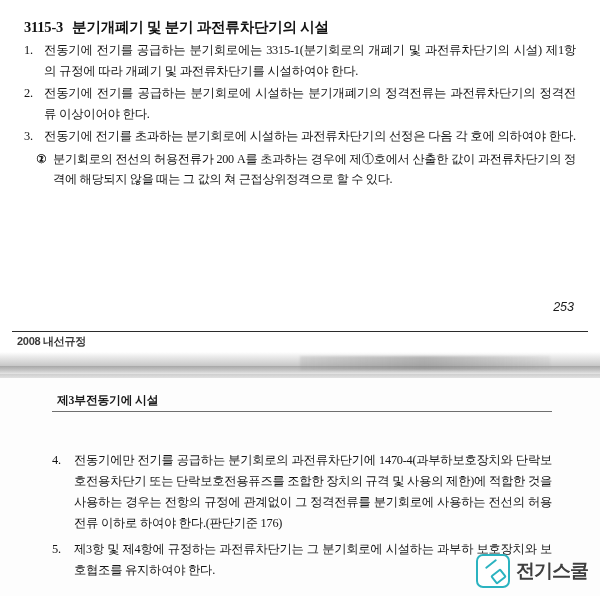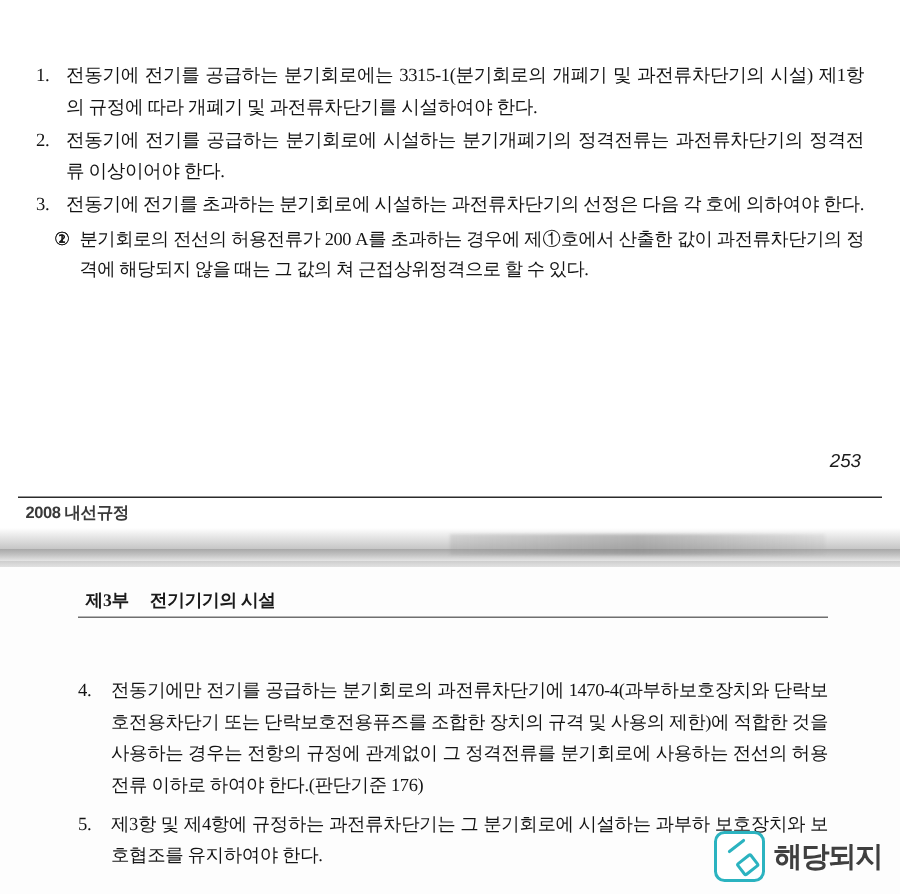--- a/index.html
+++ b/index.html
@@ -159,21 +159,20 @@
   .running-head {
     position: absolute;
     left: 57px;
     top: 15px;
     font-size: 11.8px;
     font-weight: bold;
     color: #1a1a1a;
     letter-spacing: -0.2px;
   }
   .running-head .part {
-    margin-right: 14px;
   }
 
   .rule-bottom {
     position: absolute;
     left: 52px;
     top: 33px;
     width: 500px;
     height: 1px;
     background: #6f6f6f;
   }
@@ -248,20 +247,23 @@
     filter: blur(1px);
   }
 </style>
 </head>
 <body>
 
 <div class="page">
 
   <div class="scan-top">
 
+    <div class="heading">
+      <span class="num">3115-3</span><span>분기개폐기 및 분기 과전류차단기의 시설</span>
+    </div>
 
     <div class="body-top">
 
       <div class="item">
         <span class="marker">1.</span>
         <span class="txt">전동기에 전기를 공급하는 분기회로에는 3315-1(분기회로의 개폐기 및 과전류차단기의 시설) 제1항의 규정에 따라 개폐기 및 과전류차단기를 시설하여야 한다.</span>
       </div>
 
       <div class="item">
         <span class="marker">2.</span>
@@ -290,34 +292,34 @@
     <div class="footer-top">2008 내선규정</div>
   </div>
 
   <div class="scan-gap"></div>
   <div class="scan-gap-edge"></div>
   <div class="speckle"></div>
 
   <div class="scan-bottom">
 
     <div class="running-head">
-      <span class="part">제3부</span><span>전기기기의 시설</span>
+      <span class="part">제3부</span><span>전동기에 시설</span>
     </div>
     <div class="rule-bottom"></div>
 
     <div class="body-bottom">
       <div class="item">
         <span class="marker">4.</span>
         <span class="txt">전동기에만 전기를 공급하는 분기회로의 과전류차단기에 1470-4(과부하보호장치와 단락보호전용차단기 또는 단락보호전용퓨즈를 조합한 장치의 규격 및 사용의 제한)에 적합한 것을 사용하는 경우는 전항의 규정에 관계없이 그 정격전류를 분기회로에 사용하는 전선의 허용전류 이하로 하여야 한다.(판단기준 176)</span>
       </div>
       <div class="item">
         <span class="marker">5.</span>
         <span class="txt">제3항 및 제4항에 규정하는 과전류차단기는 그 분기회로에 시설하는 과부하 보호장치와 보호협조를 유지하여야 한다.</span>
       </div>
     </div>
 
     <div class="watermark">
       <span class="mark-icon"></span>
-      <span class="mark-text">해당되지</span>
+      <span class="mark-text">전기스쿨</span>
     </div>
   </div>
 
 </div>
 
 </body></html>

